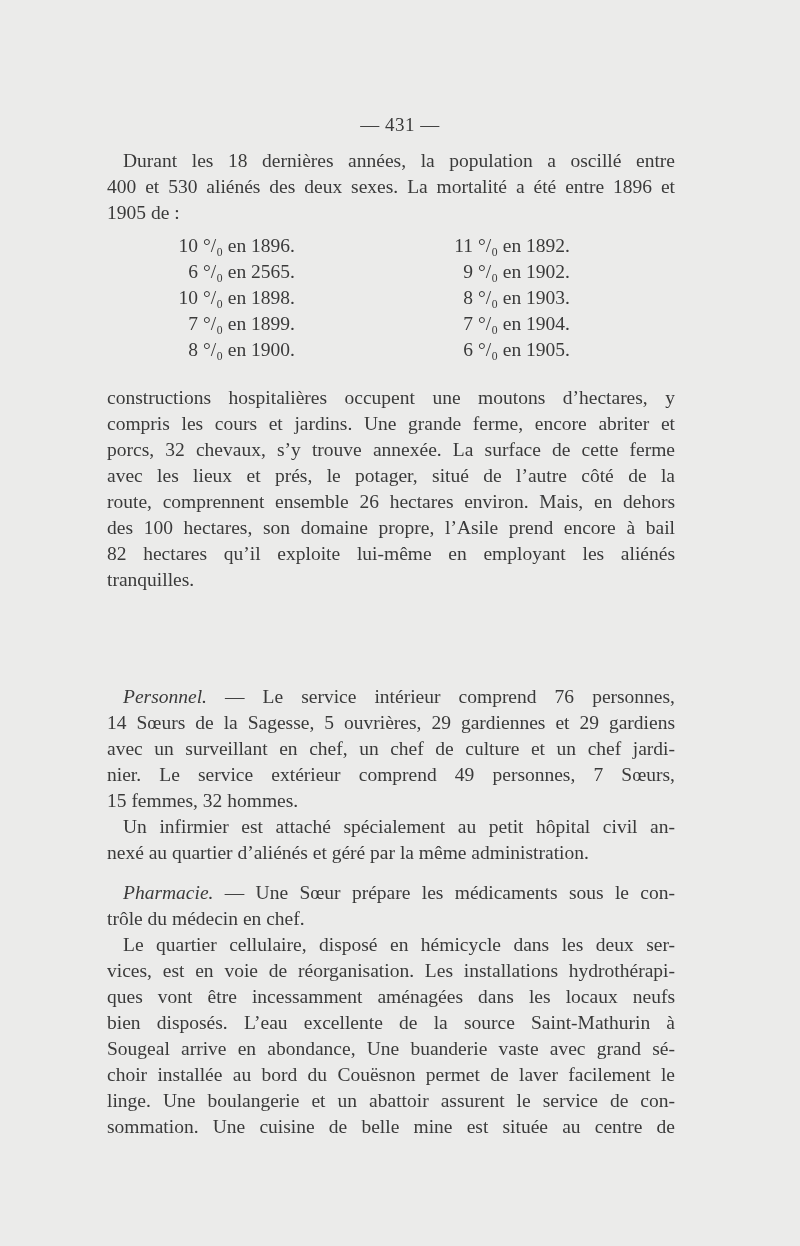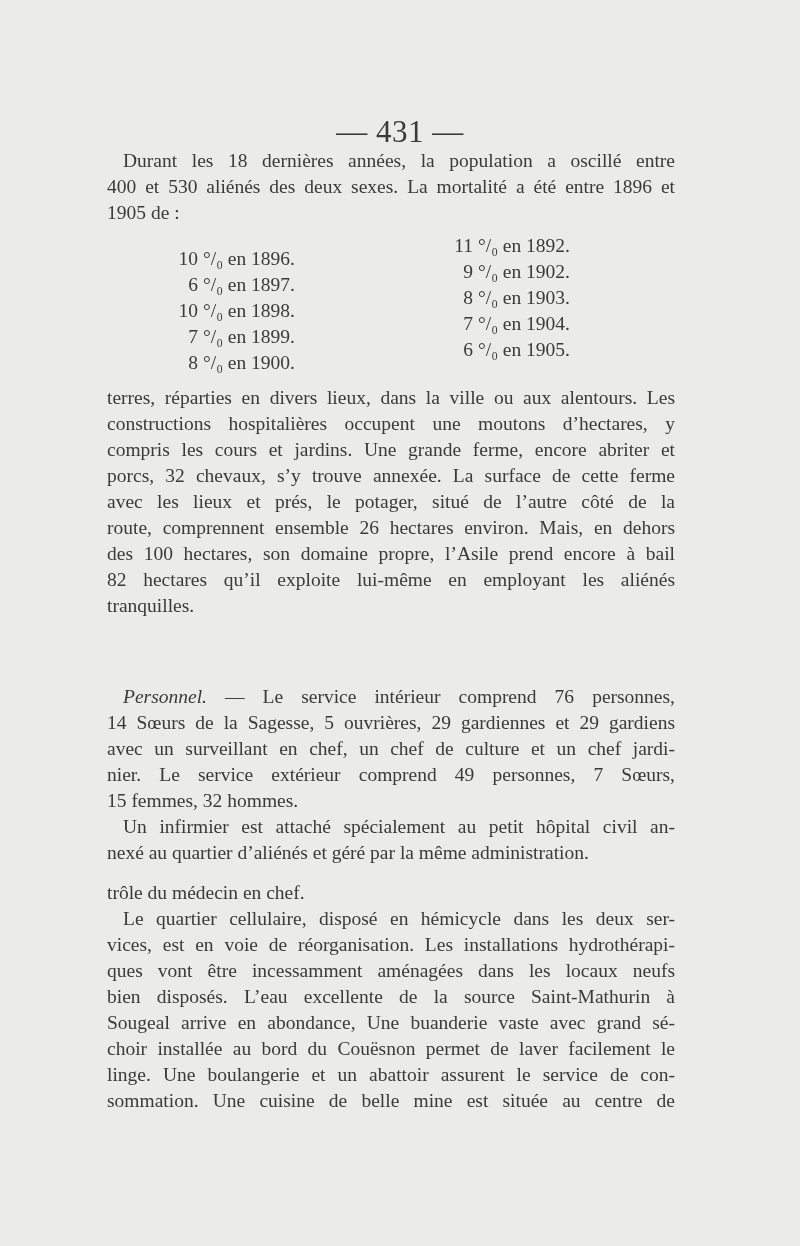--- a/index.html
+++ b/index.html
@@ -6,21 +6,21 @@
   body {
     width: 800px; height: 1246px;
     background: #ebebea;
     font-family: "Liberation Serif", "DejaVu Serif", serif;
     color: #3a3a3a;
     position: relative;
     overflow: hidden;
   }
   .page-number {
     position: absolute; top: 114px; left: 0; width: 800px;
-    text-align: center; font-size: 31px; letter-spacing: 0.5px;
+    text-align: center; font-size: 19px; letter-spacing: 0.5px;
   }
   .para {
     position: absolute; left: 107px; width: 568px;
     font-size: 19.5px; line-height: 26px;
     text-align: justify;
   }
   .para .line { display: block; text-align: justify; text-align-last: justify; white-space: nowrap; height: 26px; }
   .para .line.last { text-align-last: left; }
   .para .line.indent { padding-left: 16px; }
   .table-col {
@@ -33,38 +33,37 @@
 <body>
 
 <div class="page-number">— 431 —</div>
 
 <div class="para" style="top:148px;">
   <span class="line indent">Durant les 18 dernières années, la population a oscillé entre</span>
   <span class="line">400 et 530 aliénés des deux sexes. La mortalité a été entre 1896 et</span>
   <span class="line last">1905 de :</span>
 </div>
 
-<div class="table-col" style="top:246px; left:150px; width:145px;">
+<div class="table-col" style="top:233px; left:150px; width:145px;">
   <span class="row">10 °/₀ en 1896.</span>
-  <span class="row">6 °/₀ en 1897.</span>
+  <span class="row">6 °/₀ en 2565.</span>
   <span class="row">10 °/₀ en 1898.</span>
   <span class="row">7 °/₀ en 1899.</span>
   <span class="row">8 °/₀ en 1900.</span>
 </div>
 
 <div class="table-col" style="top:233px; left:420px; width:150px;">
   <span class="row">11 °/₀ en 1892.</span>
   <span class="row">9 °/₀ en 1902.</span>
   <span class="row">8 °/₀ en 1903.</span>
   <span class="row">7 °/₀ en 1904.</span>
   <span class="row">6 °/₀ en 1905.</span>
 </div>
 
 <div class="para" style="top:385px;">
-  <span class="line">terres, réparties en divers lieux, dans la ville ou aux alentours. Les</span>
   <span class="line">constructions hospitalières occupent une moutons d’hectares, y</span>
   <span class="line">compris les cours et jardins. Une grande ferme, encore abriter et</span>
   <span class="line">porcs, 32 chevaux, s’y trouve annexée. La surface de cette ferme</span>
   <span class="line">avec les lieux et prés, le potager, situé de l’autre côté de la</span>
   <span class="line">route, comprennent ensemble 26 hectares environ. Mais, en dehors</span>
   <span class="line">des 100 hectares, son domaine propre, l’Asile prend encore à bail</span>
   <span class="line">82 hectares qu’il exploite lui-même en employant les aliénés</span>
   <span class="line last">tranquilles.</span>
 </div>
 
@@ -72,20 +71,21 @@
   <span class="line indent"><span class="italic">Personnel.</span><span> — Le service intérieur comprend 76 personnes,</span></span>
   <span class="line">14 Sœurs de la Sagesse, 5 ouvrières, 29 gardiennes et 29 gardiens</span>
   <span class="line">avec un surveillant en chef, un chef de culture et un chef jardi-</span>
   <span class="line">nier. Le service extérieur comprend 49 personnes, 7 Sœurs,</span>
   <span class="line last">15 femmes, 32 hommes.</span>
   <span class="line indent">Un infirmier est attaché spécialement au petit hôpital civil an-</span>
   <span class="line last">nexé au quartier d’aliénés et géré par la même administration.</span>
 </div>
 
 <div class="para" style="top:880px;">
+  <span class="line indent"><span class="italic">Pharmacie.</span><span> — Une Sœur prépare les médicaments sous le con-</span></span>
   <span class="line last">trôle du médecin en chef.</span>
   <span class="line indent">Le quartier cellulaire, disposé en hémicycle dans les deux ser-</span>
   <span class="line">vices, est en voie de réorganisation. Les installations hydrothérapi-</span>
   <span class="line">ques vont être incessamment aménagées dans les locaux neufs</span>
   <span class="line">bien disposés. L’eau excellente de la source Saint-Mathurin à</span>
   <span class="line">Sougeal arrive en abondance, Une buanderie vaste avec grand sé-</span>
   <span class="line">choir installée au bord du Couësnon permet de laver facilement le</span>
   <span class="line">linge. Une boulangerie et un abattoir assurent le service de con-</span>
   <span class="line">sommation. Une cuisine de belle mine est située au centre de</span>
 </div>

